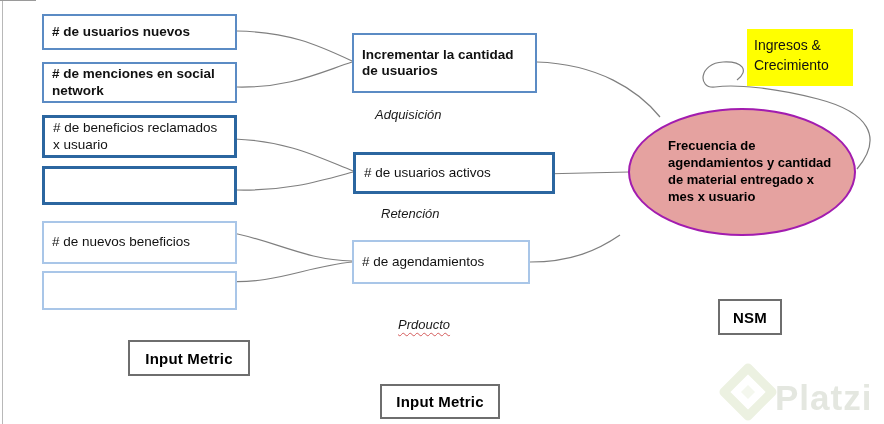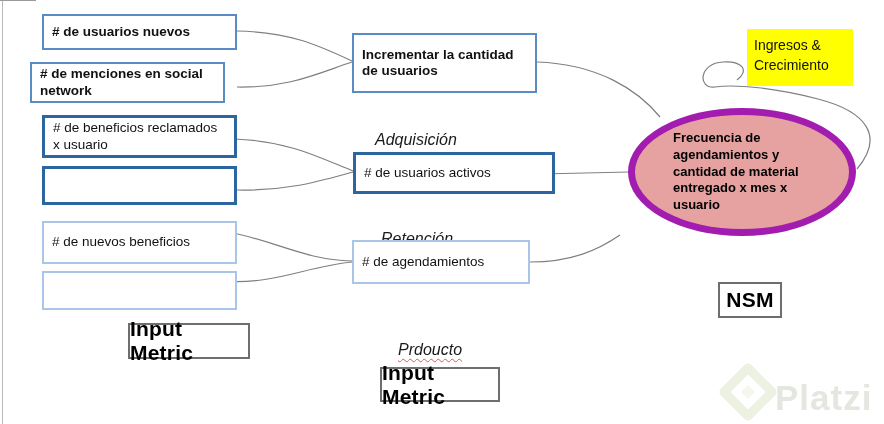--- a/index.html
+++ b/index.html
@@ -16,46 +16,46 @@
   .box {
     position:absolute; box-sizing:border-box; background:#ffffff;
     border:2px solid #5b8bc4; display:flex; align-items:center;
     padding:2px 8px; font-size:13.5px; color:#111; line-height:1.22;
   }
   .box.medium { border-color:#5b8bc4;font-weight:bold; }
   .box.dark   { border-color:#2b66a0; border-width:3px; }
   .box.light  { border-color:#a9c6e8; }
 
   .stage-label {
-    position:absolute; font-style:italic; font-size:16px; color:#1a1a1a;margin-top:24px;
+    position:absolute; font-style:italic; font-size:13px; color:#1a1a1a;
   }
   .misspell {
     text-decoration: underline wavy #d45b5b 1px;
     text-underline-offset: 3px;
   }
 
   .ellipse {
     position:absolute; box-sizing:border-box; border-radius:50%;
-    background:#e5a2a0; border:7px solid #a21caf;
+    background:#e5a2a0; border:2px solid #a21caf;
     display:flex; align-items:center;
   }
   .ellipse-text {
     font-weight:bold; font-size:13px; line-height:1.3; color:#000;
     padding:0 20px 0 38px;
   }
 
   .note {
     position:absolute; box-sizing:border-box; background:#ffff00;
     font-size:14px; color:#111; line-height:1.4; padding:7px 4px 0 7px;
   }
 
   .gray-box {
     position:absolute; box-sizing:border-box; background:#fff;
     border:2px solid #6e6e6e; display:flex; align-items:center; justify-content:center;
-    font-weight:bold; font-size:21px; color:#000; letter-spacing:0.2px;
+    font-weight:bold; font-size:15px; color:#000; letter-spacing:0.2px;margin-top:17px;
   }
 
   .watermark { position:absolute; pointer-events:none; }
   .watermark-text {
     position:absolute; left:775px; top:378px; font-size:35px; font-weight:bold;
     color:#e4e7e0; letter-spacing:1px;
   }
 </style>
 </head>
 <body>
@@ -73,21 +73,21 @@
     <path d="M 224 231 C 274 240 304 260 352 261"></path>
     <path d="M 223 281 C 274 285 304 267 352 262"></path>
     <path d="M 537 62 C 598 64 638 90 660 117"></path>
     <path d="M 540 174 L 629 172"></path>
     <path d="M 530 262 C 572 262 598 250 620 235"></path>
     <path d="M 857 169 C 884 137 868 112 818 99 C 775 88 736 84 715 87 C 697 89 699 63 723 62 C 742 61 750 70 737 80"></path>
   </svg>
 
   <div class="box medium" style="left:42px; top:14px; width:195px; height:36px;"># de usuarios nuevos</div>
 
-  <div class="box medium" style="left:30px; top:62px; width:195px; height:41px;"># de menciones en social network</div>
+  <div class="box medium" style="left:42px; top:62px; width:195px; height:41px;"># de menciones en social network</div>
 
   <div class="box dark" style="left:42px; top:115px; width:195px; height:43px;"># de beneficios reclamados x usuario</div>
 
   <div class="box dark" style="left:42px; top:166px; width:195px; height:39px;"></div>
 
   <div class="box light" style="left:42px; top:221px; width:195px; height:43px;"># de nuevos beneficios</div>
 
   <div class="box light" style="left:42px; top:271px; width:195px; height:39px;"></div>
 
   <div class="box medium" style="left:352px; top:33px; width:185px; height:60px;">Incrementar la cantidad de usuarios</div>

